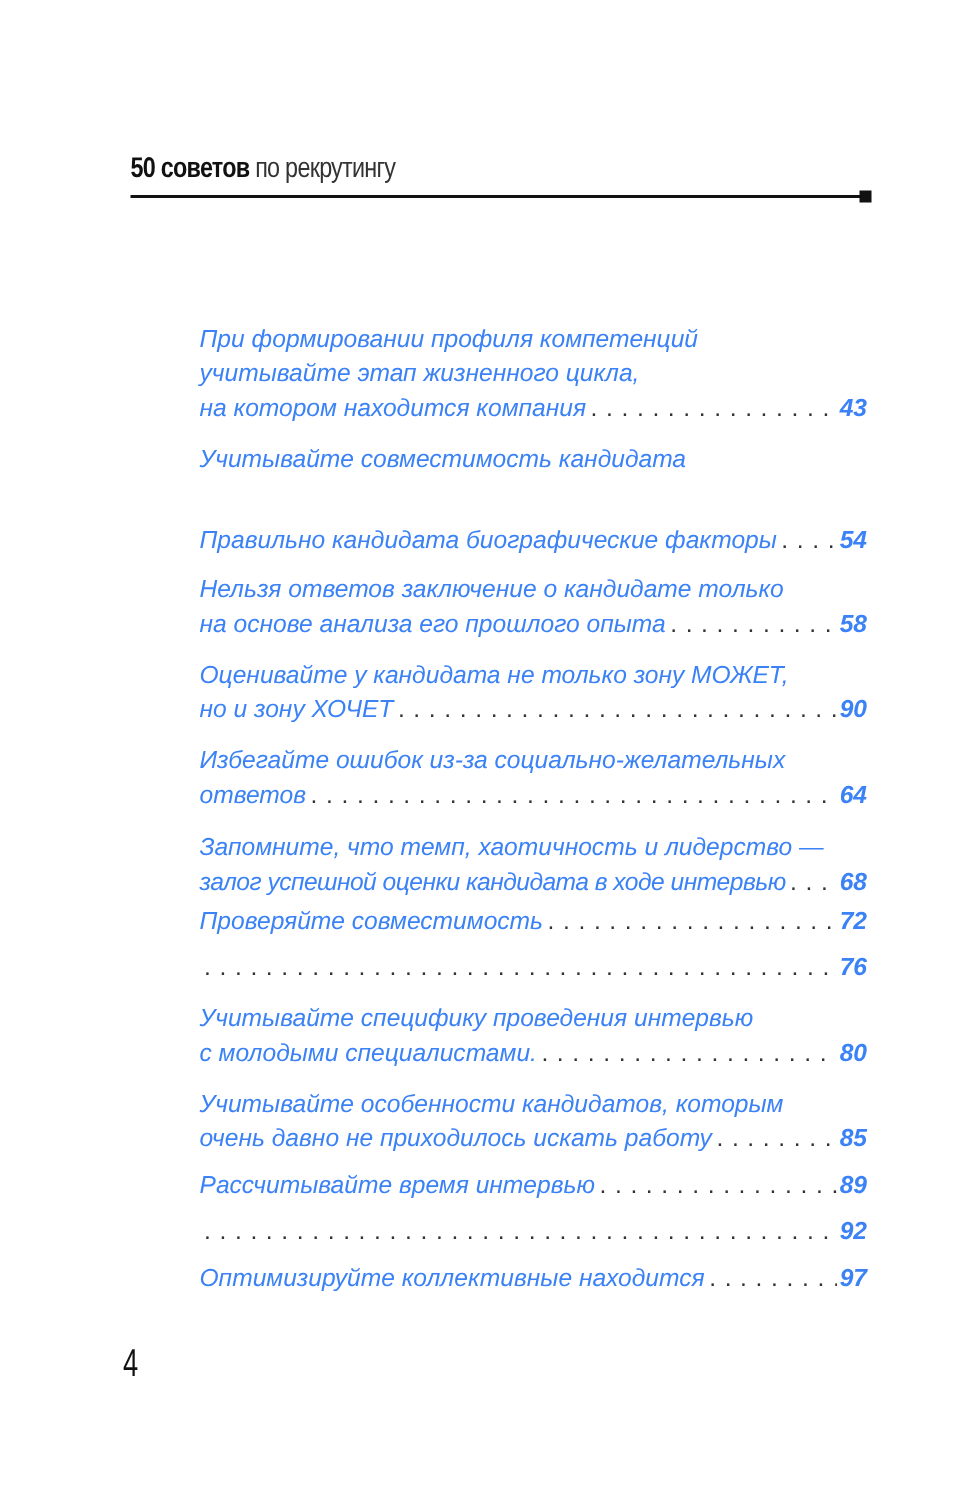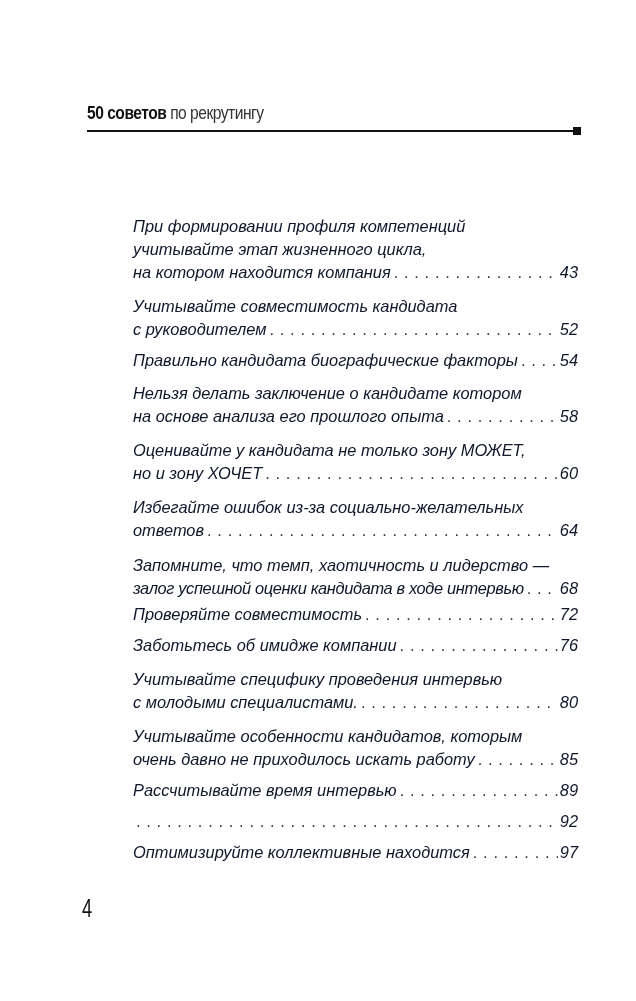--- a/index.html
+++ b/index.html
@@ -57,21 +57,21 @@
       width: 445px;
     }
     .entry {
       position: absolute;
       left: 0;
       width: 445px;
       font-family: "Liberation Sans", sans-serif;
       font-style: italic;
       font-size: 16.4px;
       line-height: 23px;
-      color: #0f172a;
+      color: #3b82f6;
     }
     .entry .line {
       display: block;
       white-space: nowrap;
       height: 23px;
     }
     .entry .last-line {
       display: flex;
       align-items: baseline;
       white-space: nowrap;
@@ -89,20 +89,21 @@
       font-style: normal;
     }
     .entry .leader::before {
       content: ". . . . . . . . . . . . . . . . . . . . . . . . . . . . . . . . . . . . . . . . . . . . . . . . . . . . . . . . . . . . . . . .";
       letter-spacing: 0;
       word-spacing: 1.2px;
     }
     .entry .page {
       flex: 0 0 auto;
       text-align: right;
+      font-weight: bold;
     }
     .folio {
       position: absolute;
       left: 82px;
       top: 893px;
       font-family: "Liberation Sans", sans-serif;
       font-size: 26px;
       line-height: 30px;
       transform: scaleX(0.7);
       transform-origin: left top;
@@ -126,50 +127,45 @@
     <span class="line">учитывайте этап жизненного цикла,</span>
     <span class="last-line">
       <span class="txt">на котором находится компания</span>
       <span class="leader"></span>
       <span class="page">43</span>
     </span>
   </div>
 
   <div class="entry" style="top:295px">
     <span class="line">Учитывайте совместимость кандидата</span>
-    <span class="last-line">
-      <span class="txt">с руководителем</span>
-      <span class="leader"></span>
-      <span class="page">52</span>
-    </span>
   </div>
 
   <div class="entry" style="top:349px">
     <span class="last-line">
       <span class="txt">Правильно кандидата биографические факторы</span>
       <span class="leader"></span>
       <span class="page">54</span>
     </span>
   </div>
 
   <div class="entry" style="top:382px">
-    <span class="line">Нельзя делать заключение о кандидате котором</span>
+    <span class="line">Нельзя ответов заключение о кандидате только</span>
     <span class="last-line">
       <span class="txt">на основе анализа его прошлого опыта</span>
       <span class="leader"></span>
       <span class="page">58</span>
     </span>
   </div>
 
   <div class="entry" style="top:439px">
     <span class="line">Оценивайте у кандидата не только зону МОЖЕТ,</span>
     <span class="last-line">
       <span class="txt">но и зону ХОЧЕТ</span>
       <span class="leader"></span>
-      <span class="page">60</span>
+      <span class="page">90</span>
     </span>
   </div>
 
   <div class="entry" style="top:496px">
     <span class="line">Избегайте ошибок из-за социально-желательных</span>
     <span class="last-line">
       <span class="txt">ответов</span>
       <span class="leader"></span>
       <span class="page">64</span>
     </span>
@@ -187,21 +183,20 @@
   <div class="entry" style="top:603px">
     <span class="last-line">
       <span class="txt">Проверяйте совместимость</span>
       <span class="leader"></span>
       <span class="page">72</span>
     </span>
   </div>
 
   <div class="entry" style="top:634px">
     <span class="last-line">
-      <span class="txt">Заботьтесь об имидже компании</span>
       <span class="leader"></span>
       <span class="page">76</span>
     </span>
   </div>
 
   <div class="entry" style="top:668px">
     <span class="line">Учитывайте специфику проведения интервью</span>
     <span class="last-line">
       <span class="txt">с молодыми специалистами.</span>
       <span class="leader"></span>

